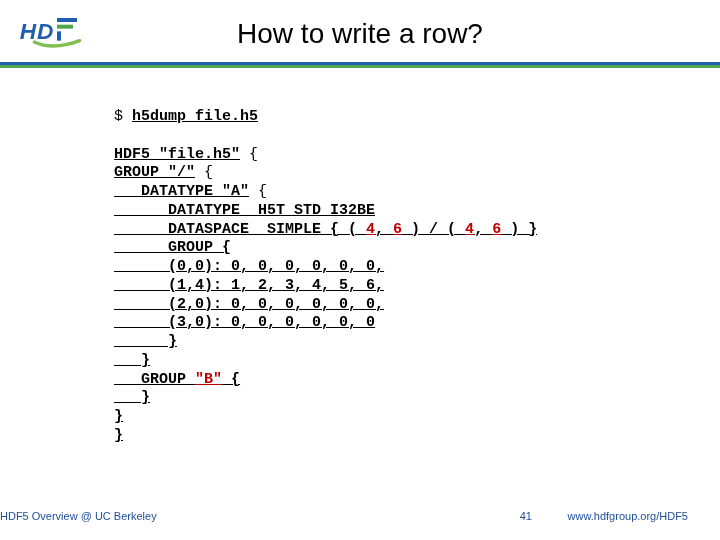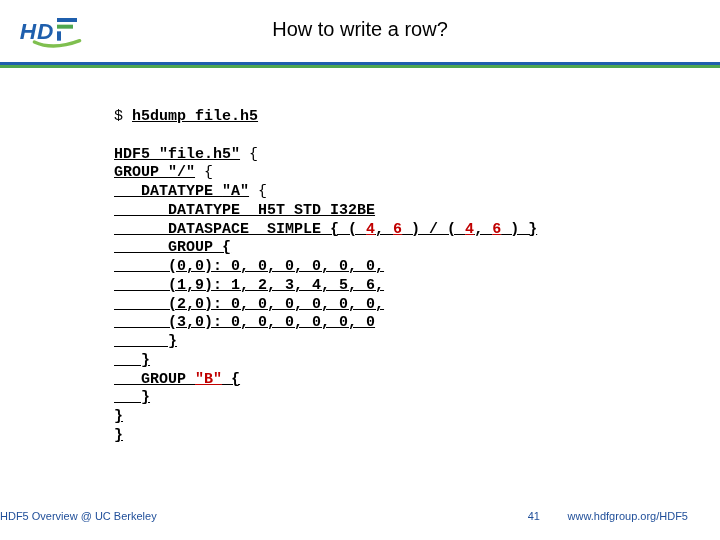--- a/index.html
+++ b/index.html
@@ -2,21 +2,21 @@
 <html><head>
 <meta charset="utf-8">
 <style>
   * { margin: 0; padding: 0; box-sizing: border-box; }
   html, body { width: 720px; height: 540px; background: #fff; font-family: Arial, Helvetica, sans-serif; overflow: hidden; }
   .slide { position: relative; width: 720px; height: 540px; }
 
   .logo { position: absolute; left: 18px; top: 14px; width: 70px; height: 40px; }
   .logo svg { width: 100%; height: 100%; }
 
-  .title { position: absolute; top: 18px; left: 0; width: 720px; text-align: center; font-size: 20px; color: #000; }
+  .title { position: absolute; top: 18px; left: 0; width: 720px; text-align: center; font-size: 28px; color: #000; }
 
   .rule { position: absolute; left: 0; top: 62px; width: 720px; height: 6px; }
   .rule .top   { position:absolute; left:0; top:0; width:100%; height:3px; background:#1f5fad; }
   .rule .bot   { position:absolute; left:0; top:3px; width:100%; height:3px; background:#4fa64f; }
 
   .codebox {
     position: absolute;
     left: 114px; top: 108px;
     width: 560px;
     font-family: "Courier New", Courier, monospace;
@@ -27,21 +27,21 @@
   }
   .bold { font-weight: bold; text-decoration: underline; }
   .red  { color: #c00000; }
   .blk  { color: #000; }
 
   .footer {
     position: absolute; left: 0; bottom: 10px; width: 720px; height: 20px;
     font-size: 11px; color: #1f4e99;
   }
   .footer .center { position:absolute; left:0; width:720px; text-align:left; }
-  .footer .page   { position:absolute; right:180px; }
+  .footer .page   { position:absolute; right:188px; }
   .footer .url    { position:absolute; right:32px; }
 </style>
 </head>
 <body>
 
 <div class="slide">
 
   <div class="logo">
     <svg viewBox="0 0 100 60">
       <text x="0" y="38" font-family="Arial Black, Arial" font-weight="900" font-size="34" fill="#1f5fad" font-style="italic">H</text>
@@ -62,21 +62,21 @@
 
   <div class="codebox"><span>$ </span><span class="bold">h5dump file.h5</span>
 
 <span class="bold">HDF5 "file.h5"</span><span> {</span>
 <span class="bold">GROUP </span><span class="bold">"/"</span><span> {</span>
 <span class="bold">   DATATYPE </span><span class="bold">"A"</span><span> {</span>
 <span class="bold">      DATATYPE  H5T_STD_I32BE</span>
 <span class="bold">      DATASPACE  SIMPLE { ( </span><span class="bold red">4</span><span class="bold blk">, </span><span class="bold red">6</span><span class="bold blk"> ) / ( </span><span class="bold red">4</span><span class="bold blk">, </span><span class="bold red">6</span><span class="bold blk"> ) }</span>
 <span class="bold">      GROUP {</span>
 <span class="bold">      (0,0): 0, 0, 0, 0, 0, 0,</span>
-<span class="bold">      (1,9): 1, 2, 3, 4, 5, 6,</span>
+<span class="bold">      (1,4): 1, 2, 3, 4, 5, 6,</span>
 <span class="bold">      (2,0): 0, 0, 0, 0, 0, 0,</span>
 <span class="bold">      (3,0): 0, 0, 0, 0, 0, 0</span>
 <span class="bold">      }</span>
 <span class="bold">   }</span>
 <span class="bold">   GROUP </span><span class="bold red">"B"</span><span class="bold blk"> {</span>
 <span class="bold">   }</span>
 <span class="bold">}</span>
 <span class="bold">}</span></div>
 
   <div class="footer">

